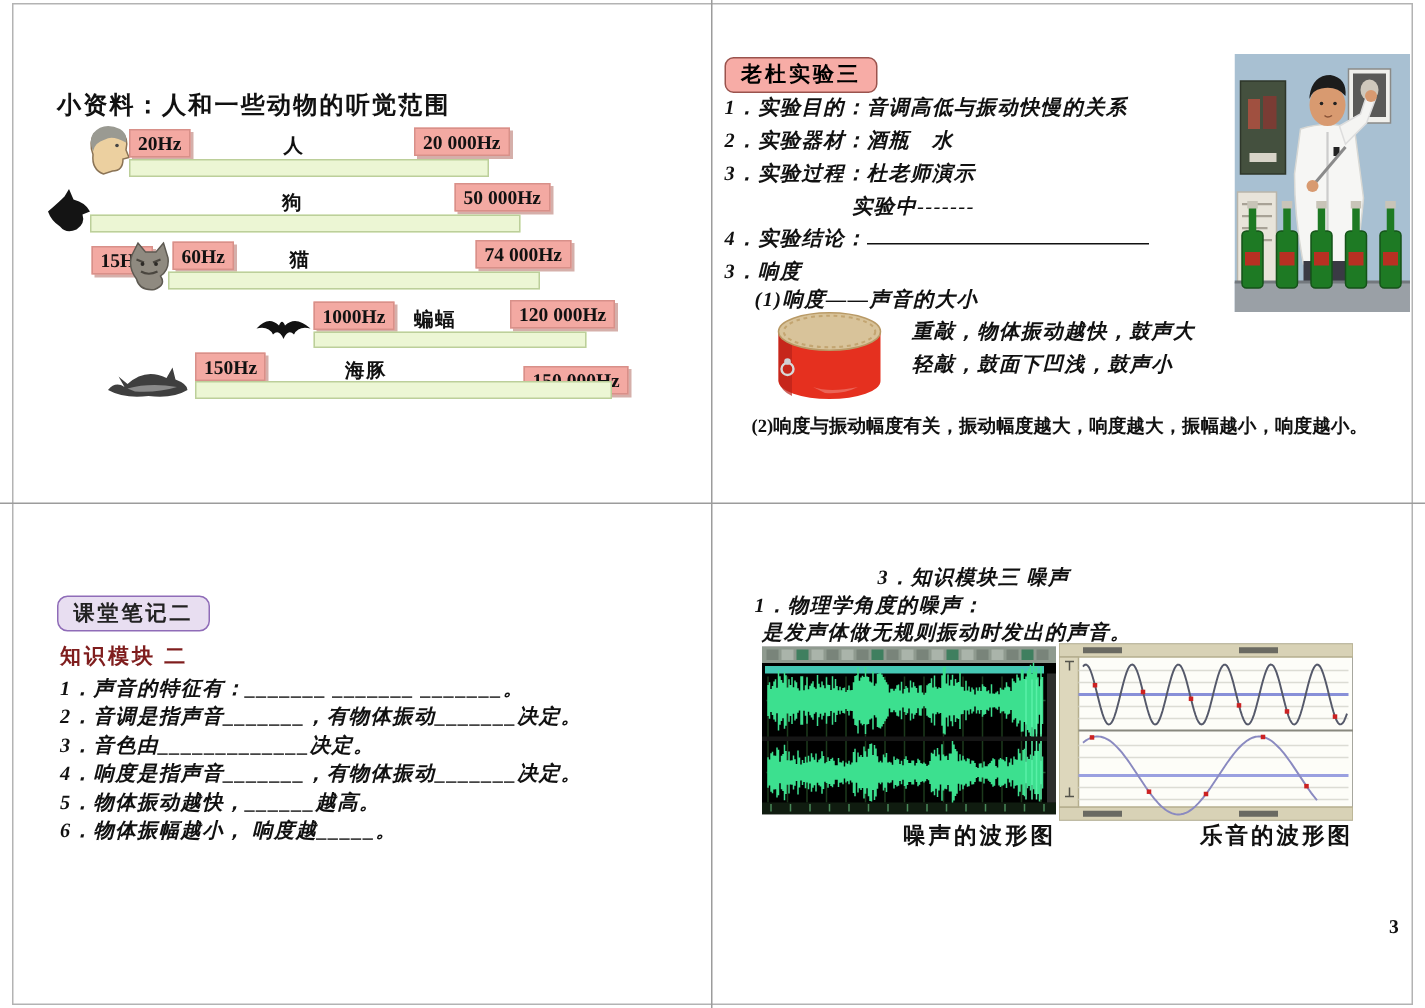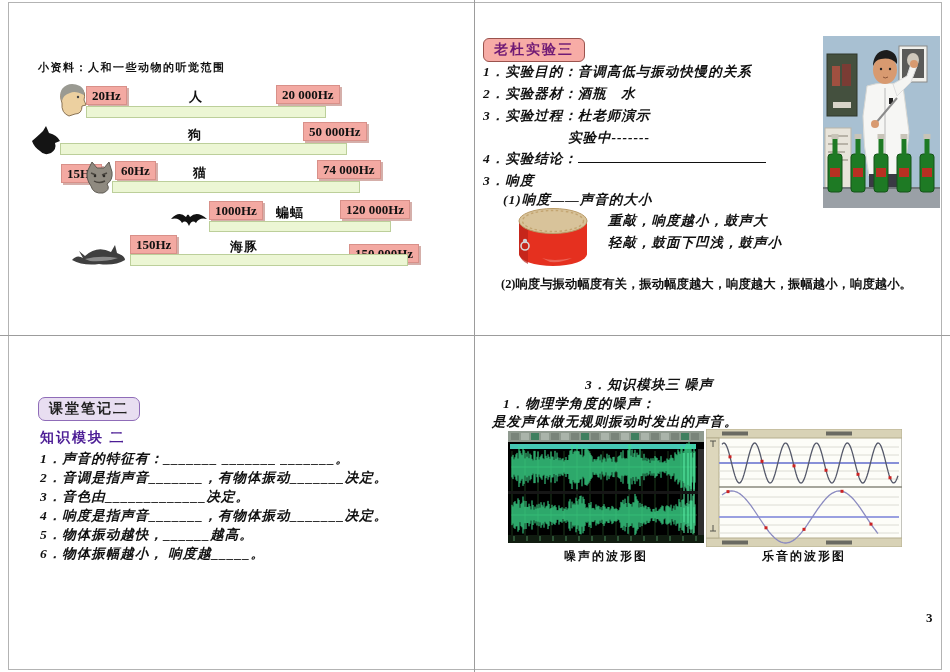--- a/index.html
+++ b/index.html
@@ -3,37 +3,37 @@
 <meta charset="utf-8">
 <style>
   html,body{margin:0;padding:0;background:#fff;}
   body{width:950px;height:672px;position:relative;overflow:hidden;
        font-family:"Liberation Serif","DejaVu Serif",serif;font-weight:700;color:#111;}
   .frame{position:absolute;left:8px;top:2px;width:932px;height:666px;border:1px solid #b3b3b3;}
   .vdivider{position:absolute;left:474px;top:0;width:1px;height:672px;background:#9c9c9c;}
   .hdivider{position:absolute;left:0;top:335px;width:950px;height:1px;background:#9c9c9c;}
   .abs{position:absolute;}
   
-  .s1-title{font-size:11px;letter-spacing:1.5px;}
+  .s1-title{font-size:16px;letter-spacing:1.5px;}
   .hz-box{position:absolute;background:#f3a9a2;border:1px solid #d89089;
           box-shadow:2px 2px 0 rgba(178,110,100,.55);padding:0 5px;height:17px;line-height:17px;
           font-size:13px;white-space:nowrap;}
   .animal-name{position:absolute;font-size:13px;text-align:center;letter-spacing:1px;}
   .range-bar{position:absolute;background:#ecf6d4;border:1px solid #bccf9a;}
   .animal-icon{position:absolute;}
   
   .badge-pink{position:absolute;background:#f7aca6;border:1px solid #9a534d;border-radius:6px;
-              padding:2px 10px;font-size:14px;color:#701a75;letter-spacing:2px;text-align:center;}
+              padding:2px 10px;font-size:14px;color:#000000;letter-spacing:2px;text-align:center;}
   .badge-purple{position:absolute;background:#e8def1;border:1px solid #8f6cb8;border-radius:7px;
               padding:2px 10px;font-size:14px;color:#222;letter-spacing:2px;}
   .s2line,.s3line,.s4line{position:absolute;font-size:13.5px;letter-spacing:1px;white-space:nowrap;font-style:italic;}
   .footer-line{position:absolute;font-size:12.4px;letter-spacing:0;white-space:nowrap;}
   .ul-blank{display:inline-block;width:188px;border-bottom:1.6px solid #111;height:12px;vertical-align:baseline;}
-  .red-sub{position:absolute;font-size:14px;color:#4c1d95;letter-spacing:2px;font-family:Liberation Serif, serif;}
-  .caption{position:absolute;font-size:12px;letter-spacing:2px;text-align:center;width:196px;}
+  .red-sub{position:absolute;font-size:14px;color:#7f1d1d;letter-spacing:2px;font-family:Liberation Serif, serif;}
+  .caption{position:absolute;font-size:15px;letter-spacing:2px;text-align:right;width:196px;}
   .pagenum{position:absolute;font-size:13px;}
   .imgbox{position:absolute;}
 </style>
 </head>
 <body>
 
 <div class="frame"></div>
 <div class="vdivider"></div>
 <div class="hdivider"></div>
 
@@ -114,21 +114,21 @@
     <svg width="82" height="62" viewBox="0 0 82 62">
       <path d="M7 15 L7 48 A34 12 0 0 0 75 48 L75 15 Z" fill="#e5301f"></path>
       <path d="M7 15 L7 48 Q9 55 16 58 L16 20 Z" fill="#b9221a" opacity="0.7"></path>
       <ellipse cx="41" cy="15" rx="34" ry="12.5" fill="#d8c39a" stroke="#b99a66" stroke-width="1"></ellipse>
       <ellipse cx="41" cy="15" rx="30.5" ry="10.5" fill="none" stroke="#c3a571" stroke-width="1.4" stroke-dasharray="2.5 2.5"></ellipse>
       <circle cx="13" cy="40" r="4" fill="none" stroke="#d8d8d8" stroke-width="1.6"></circle>
       <circle cx="13" cy="35" r="2.2" fill="#cfcfd4"></circle>
       <path d="M30 52 Q41 56 60 52 Q50 57 38 56 Z" fill="#ffffff" opacity="0.25"></path>
     </svg>
   </span>
-  <div class="s2line" style="left:608px;top:212px;">重敲，响度越小，鼓声大</div>
+  <div class="s2line" style="left:608px;top:212px;">重敲，物体振动越快，鼓声大</div>
   <div class="s2line" style="left:608px;top:234px;">轻敲，鼓面下凹浅，鼓声小</div>
 
   <div class="footer-line" style="left:501px;top:276px;">(2)响度与振动幅度有关，振动幅度越大，响度越大，振幅越小，响度越小。</div>
 
   <span class="imgbox" style="left:823px;top:36px;">
     <svg width="117" height="172" viewBox="0 0 117 172">
       <rect x="0" y="0" width="117" height="172" fill="#a8c0d2"></rect>
       <rect x="4" y="18" width="30" height="62" fill="#44503e" stroke="#2e362a"></rect>
       <rect x="9" y="30" width="8" height="20" fill="#a05040"></rect>
       <rect x="19" y="28" width="9" height="22" fill="#7a3c34"></rect>
@@ -196,21 +196,21 @@
   <div class="s3line" style="left:40px;top:469px;">2．音调是指声音_______，有物体振动_______决定。</div>
   <div class="s3line" style="left:40px;top:488px;">3．音色由_____________决定。</div>
   <div class="s3line" style="left:40px;top:507px;">4．响度是指声音_______，有物体振动_______决定。</div>
   <div class="s3line" style="left:40px;top:526px;">5．物体振动越快，______越高。</div>
   <div class="s3line" style="left:40px;top:545px;">6．物体振幅越小， 响度越_____。</div>
 </section>
 
 <section>
   <div class="s4line" style="left:585px;top:376px;">3．知识模块三 噪声</div>
   <div class="s4line" style="left:483px;top:395px;margin-left:20px;">1．物理学角度的噪声：</div>
-  <div class="s4line" style="left:492px;top:413px;">是发声体做无规则振动时发出的声音。</div>
+  <div class="s4line" style="left:508px;top:413px;">是发声体做无规则振动时发出的声音。</div>
 
   <span class="imgbox" style="left:508px;top:431px;">
     <svg id="noise-svg" width="196" height="112" viewBox="0 0 196 112">
       <rect x="0" y="0" width="196" height="112" fill="#000"></rect>
       <rect x="0" y="0" width="196" height="11" fill="#8f9a8f"></rect>
       <g id="noise-toolbar-btns">
           <rect x="3" y="2" width="8" height="7" fill="#79847a"></rect>
           <rect x="13" y="2" width="8" height="7" fill="#aab4aa"></rect>
           <rect x="23" y="2" width="8" height="7" fill="#3f7f5f"></rect>
           <rect x="33" y="2" width="8" height="7" fill="#aab4aa"></rect>

